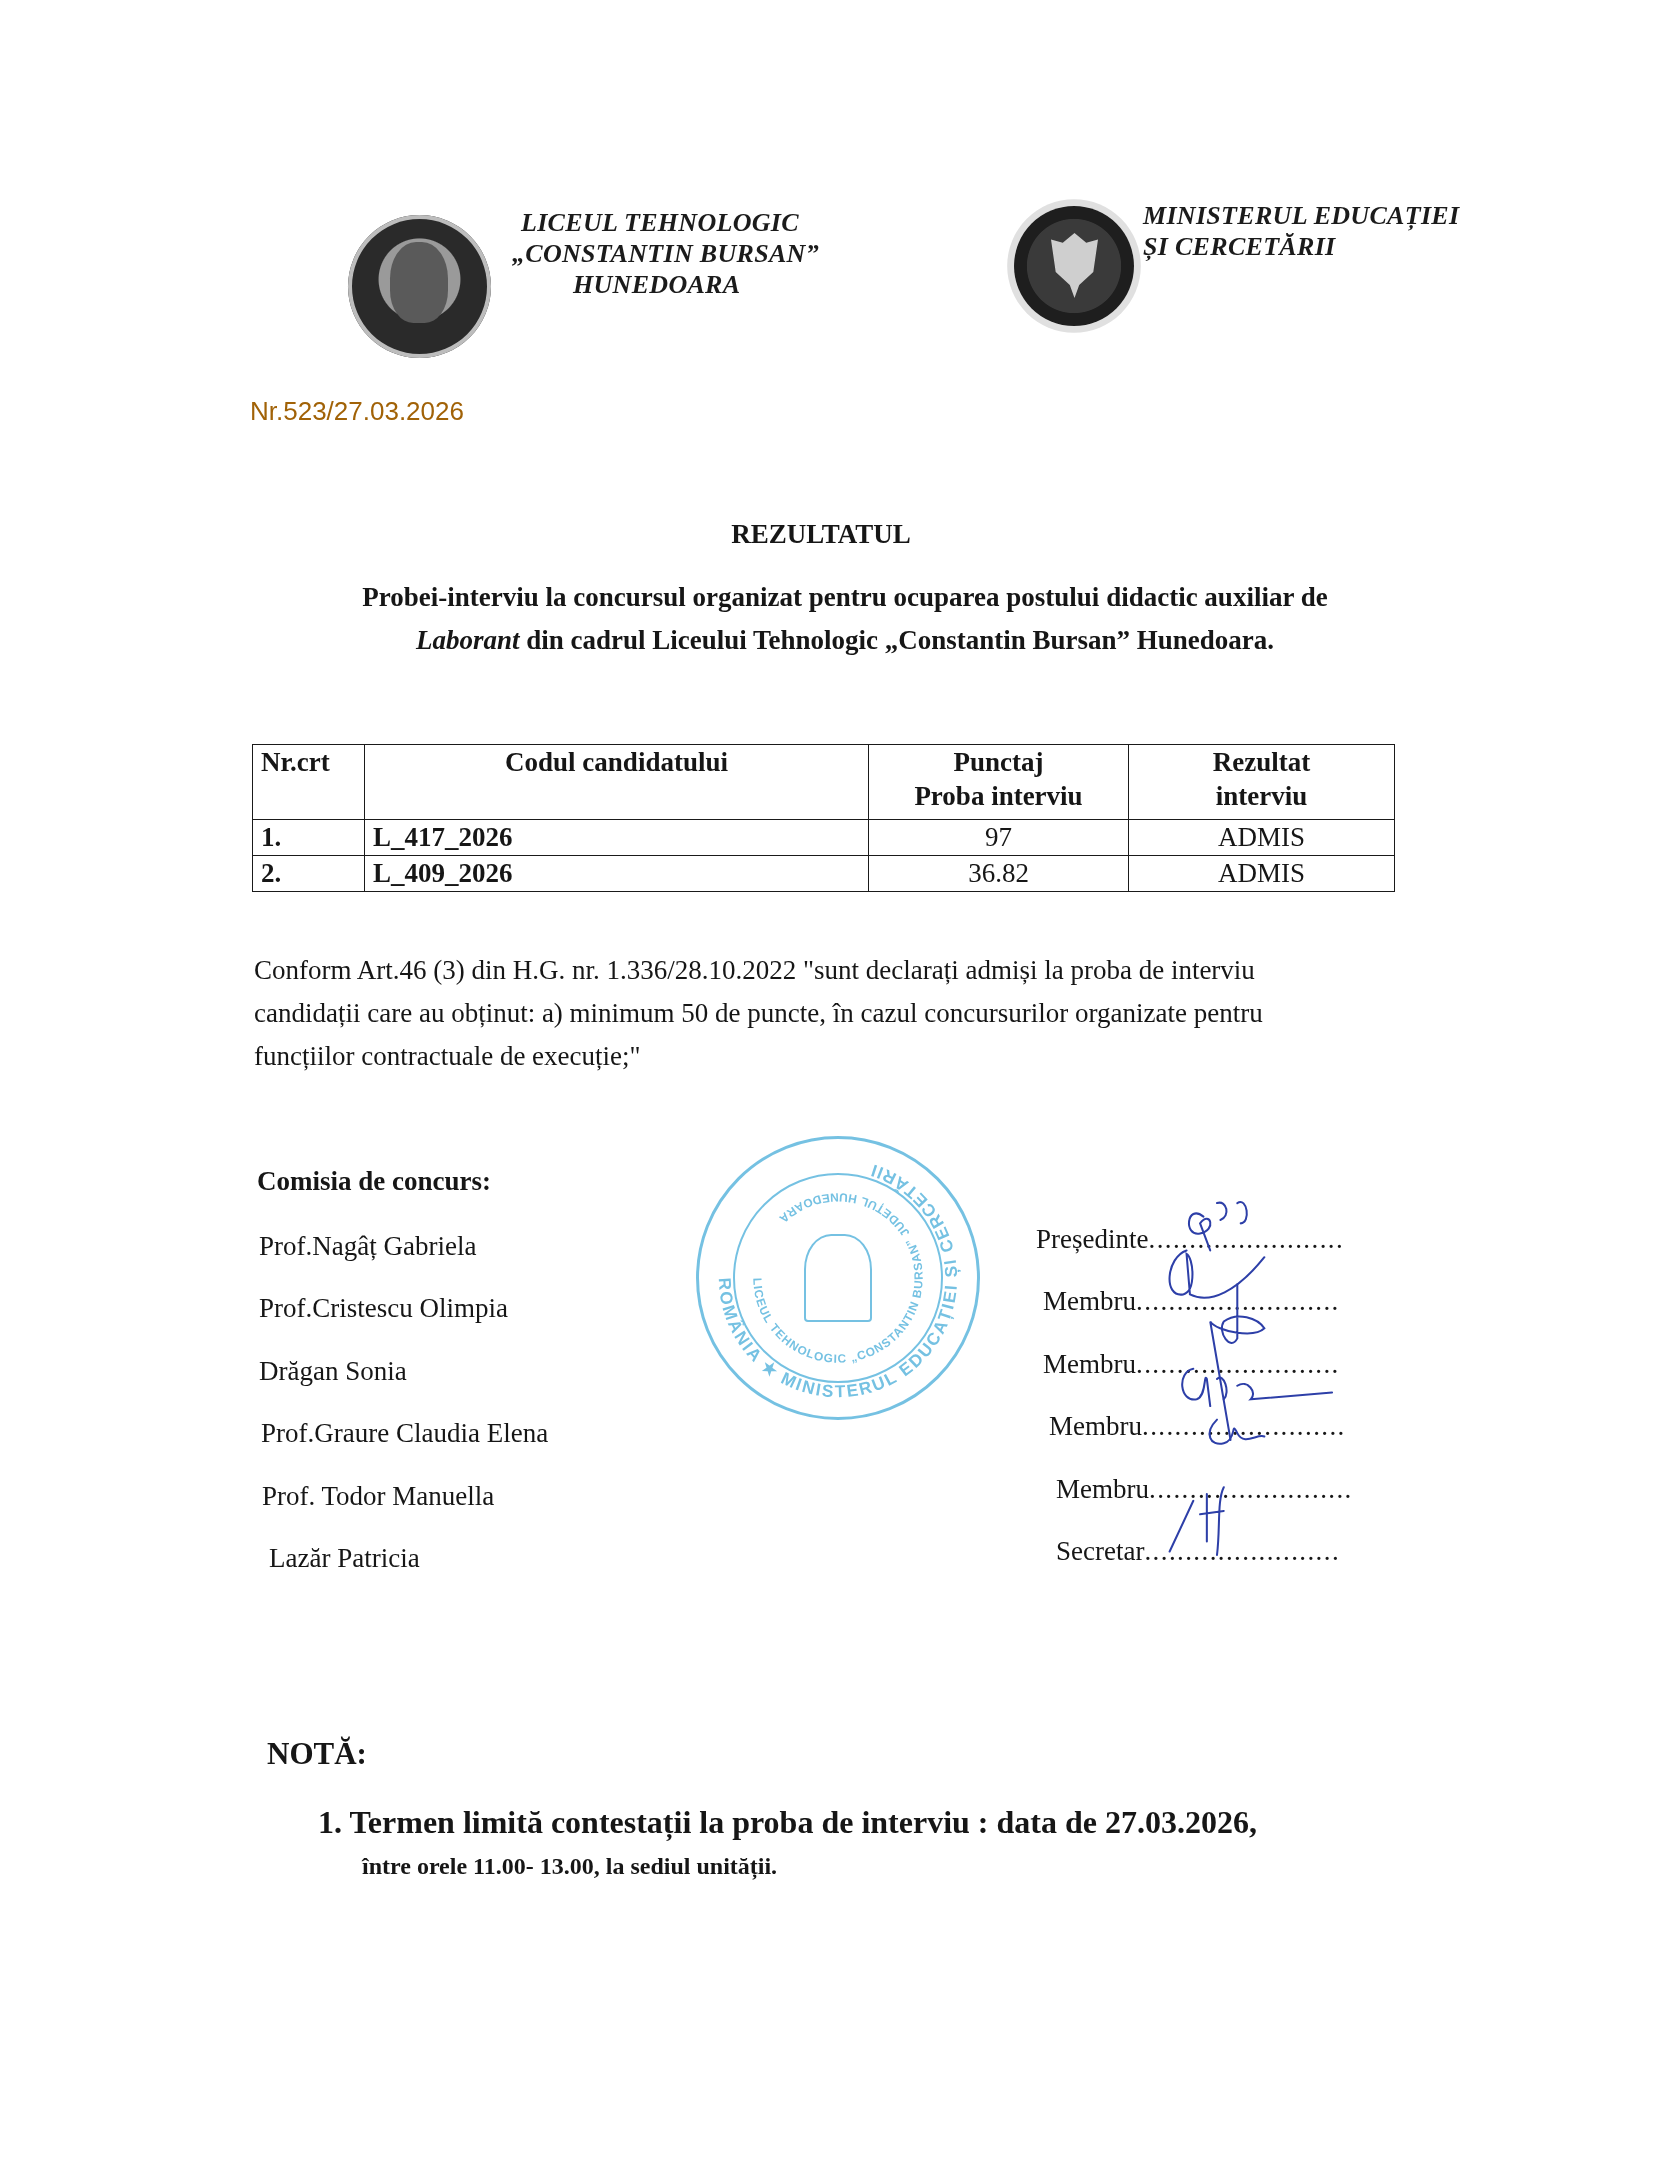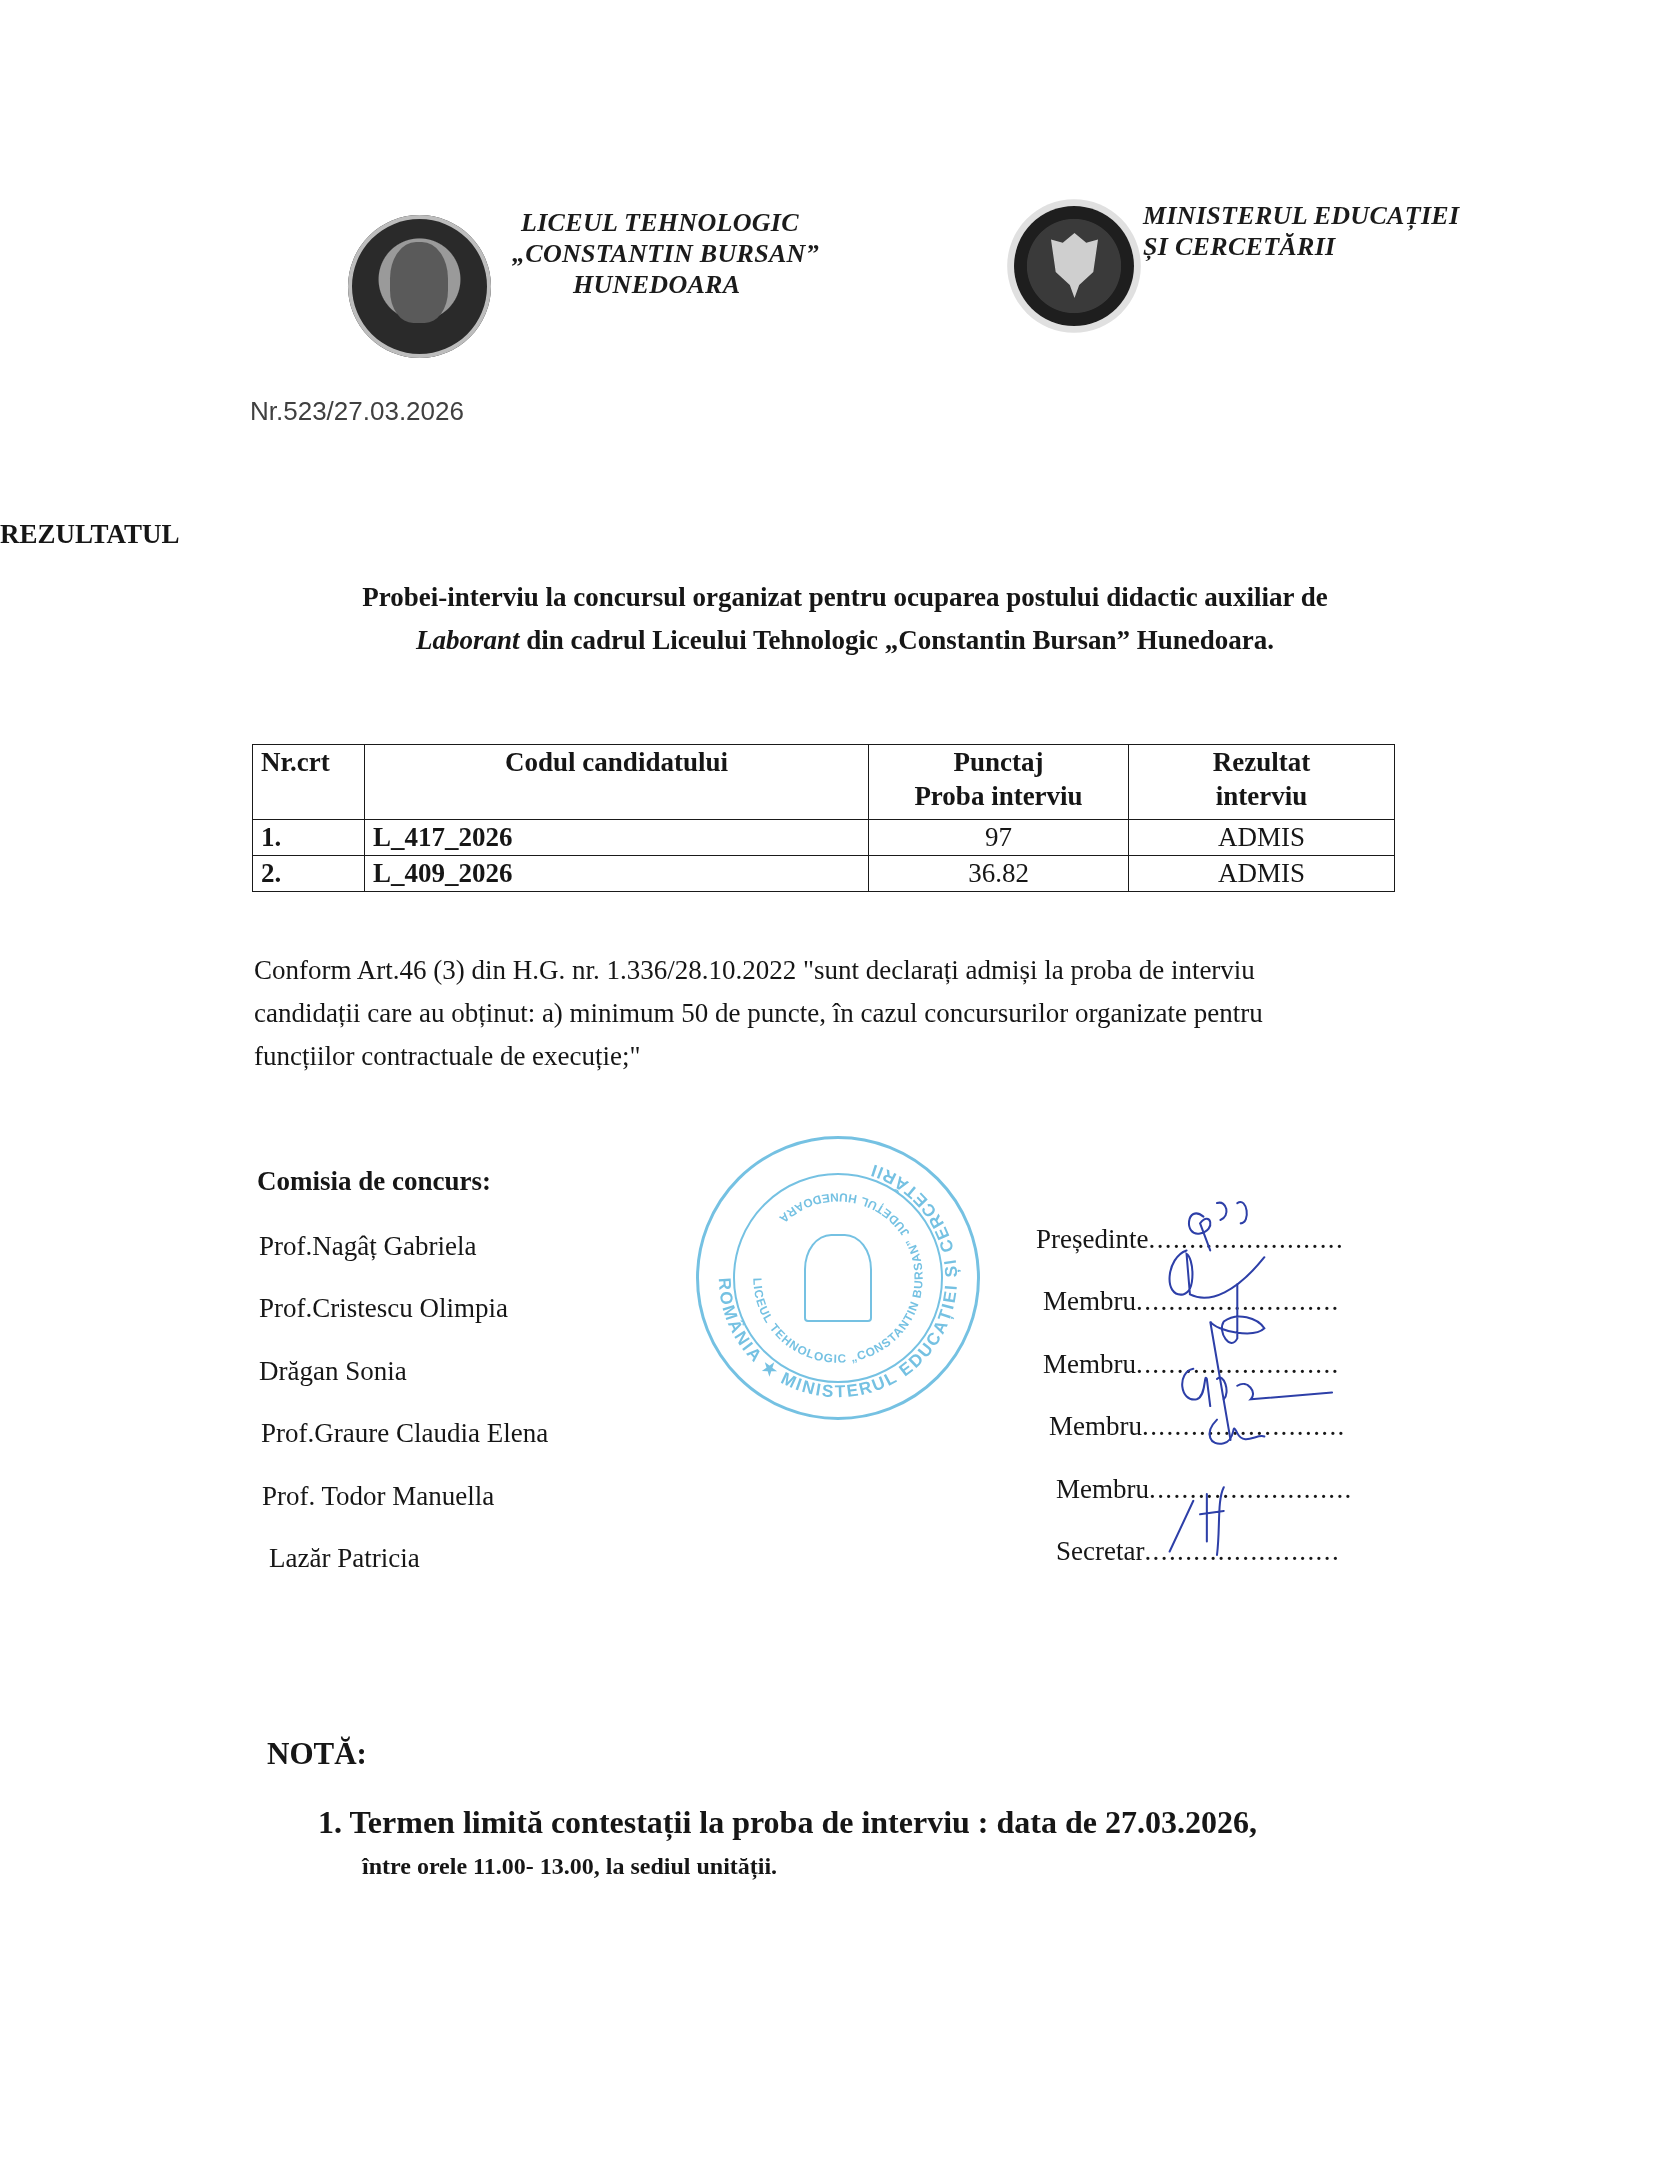--- a/index.html
+++ b/index.html
@@ -34,25 +34,25 @@
     letter-spacing: 0.3px; color: #1b1b1b;
   }
   .school-l1 { left: 521px; top: 207px; }
   .school-l2 { left: 512px; top: 238px; }
   .school-l3 { left: 573px; top: 269px; }
   .min-l1 { left: 1143px; top: 200px; }
   .min-l2 { left: 1143px; top: 231px; }
 
   .docnr {
     left: 250px; top: 396px; font-family: "Liberation Sans", "DejaVu Sans", sans-serif;
-    font-size: 26px; color: #404040;
+    font-size: 26px; color: #a16207;
   }
 
   .title {
-    left: 0; width: 1642px; top: 519px; 
+    left: 0; width: 1642px; top: 519px; text-align: center;
     font-weight: bold; font-size: 27px;
   }
   .subtitle {
     left: 257px; width: 1176px; top: 576px; text-align: center;
     font-weight: bold; font-size: 27px; line-height: 43px;
   }
   .subtitle em { font-style: italic; }
 
   
   .results {

